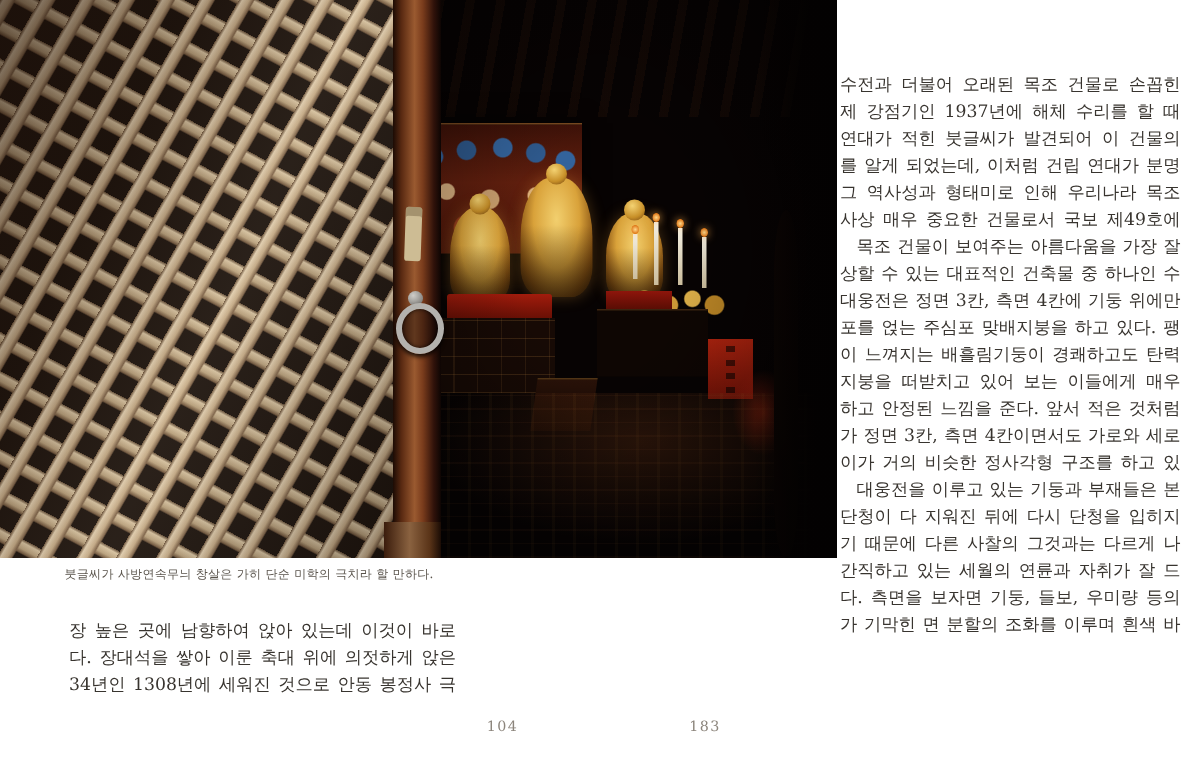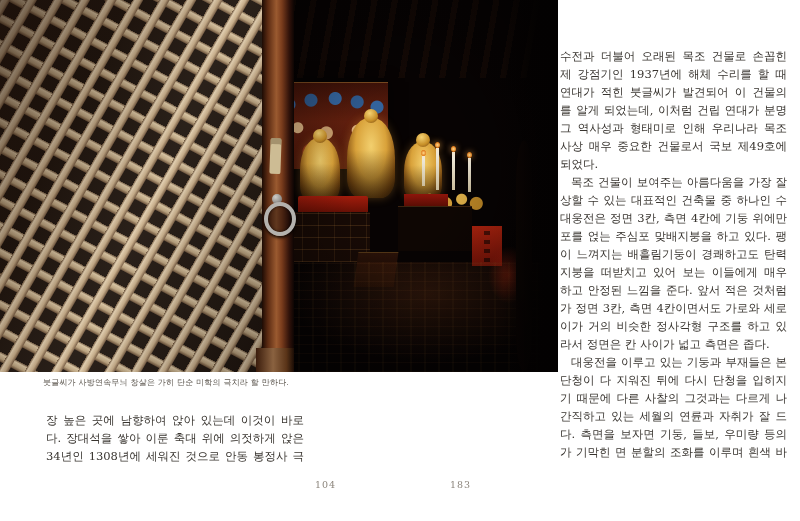--- a/index.html
+++ b/index.html
@@ -94,21 +94,21 @@
     background:linear-gradient(90deg,rgba(0,0,0,0),rgba(5,2,2,.75) 45%,#050202 75%);}
   .trunk{position:absolute;left:246px;top:140px;width:16px;height:232px;border-radius:8px/40px;background:#100704;}
 
   
   .caption{position:absolute;left:43px;top:377px;font-size:8px;color:#5a544c;letter-spacing:.2px;}
   .left-body{position:absolute;left:46px;top:411px;width:258px;font-size:11.5px;line-height:18px;color:#38342f;}
   .right-body{position:absolute;left:560px;top:47px;width:227px;font-size:11.5px;line-height:18px;color:#38342f;}
   .tl{height:18px;overflow:hidden;text-align:justify;text-align-last:justify;}
   .tl.pend{text-align-last:left;}
   .tl.indent{text-indent:11px;}
-  .pagenum{position:absolute;top:479px;width:40px;font-size:9.5px;color:#8c857c;letter-spacing:1px;}
+  .pagenum{position:absolute;top:479px;width:40px;text-align:center;font-size:9.5px;color:#8c857c;letter-spacing:1px;}
   .pn-left{left:315px;} .pn-right{left:450px;}
 </style>
 </head>
 <body>
 
 <div class="photo">
   <div class="interior">
     <div class="ceiling"></div>
     <div class="mural"></div>
     <div class="statue s1"></div>
@@ -146,31 +146,29 @@
     <div class="tl">34년인 1308년에 세워진 것으로 안동 봉정사 극락전, 영주 부석사 무량</div>
   </div>
 
 <div class="right-body">
     <div class="tl">수전과 더불어 오래된 목조 건물로 손꼽힌다. 일</div>
     <div class="tl">제 강점기인 1937년에 해체 수리를 할 때 중수</div>
     <div class="tl">연대가 적힌 붓글씨가 발견되어 이 건물의 나이</div>
     <div class="tl">를 알게 되었는데, 이처럼 건립 연대가 분명하고</div>
     <div class="tl">그 역사성과 형태미로 인해 우리나라 목조 건축</div>
     <div class="tl">사상 매우 중요한 건물로서 국보 제49호에 지정</div>
-    <div class="tl pend">되었다.</div>
     <div class="tl indent">목조 건물이 보여주는 아름다움을 가장 잘 감</div>
     <div class="tl">상할 수 있는 대표적인 건축물 중 하나인 수덕사</div>
     <div class="tl">대웅전은 정면 3칸, 측면 4칸에 기둥 위에만 공</div>
     <div class="tl">포를 얹는 주심포 맞배지붕을 하고 있다. 팽팽함</div>
     <div class="tl">이 느껴지는 배흘림기둥이 경쾌하고도 탄력 있게</div>
     <div class="tl">지붕을 떠받치고 있어 보는 이들에게 매우 간결</div>
     <div class="tl">하고 안정된 느낌을 준다. 앞서 적은 것처럼 칸수</div>
     <div class="tl">가 정면 3칸, 측면 4칸이면서도 가로와 세로 길</div>
     <div class="tl">이가 거의 비슷한 정사각형 구조를 하고 있다. 따</div>
-    <div class="tl pend">라서 정면은 칸 사이가 넓고 측면은 좁다.</div>
     <div class="tl indent">대웅전을 이루고 있는 기둥과 부재들은 본래의</div>
     <div class="tl">단청이 다 지워진 뒤에 다시 단청을 입히지 않았</div>
     <div class="tl">기 때문에 다른 사찰의 그것과는 다르게 나무가</div>
     <div class="tl">간직하고 있는 세월의 연륜과 자취가 잘 드러난</div>
     <div class="tl">다. 측면을 보자면 기둥, 들보, 우미량 등의 부재</div>
     <div class="tl">가 기막힌 면 분할의 조화를 이루며 흰색 바탕에</div>
   </div>
 
 <div class="pagenum pn-left">104</div>
 <div class="pagenum pn-right">183</div>

